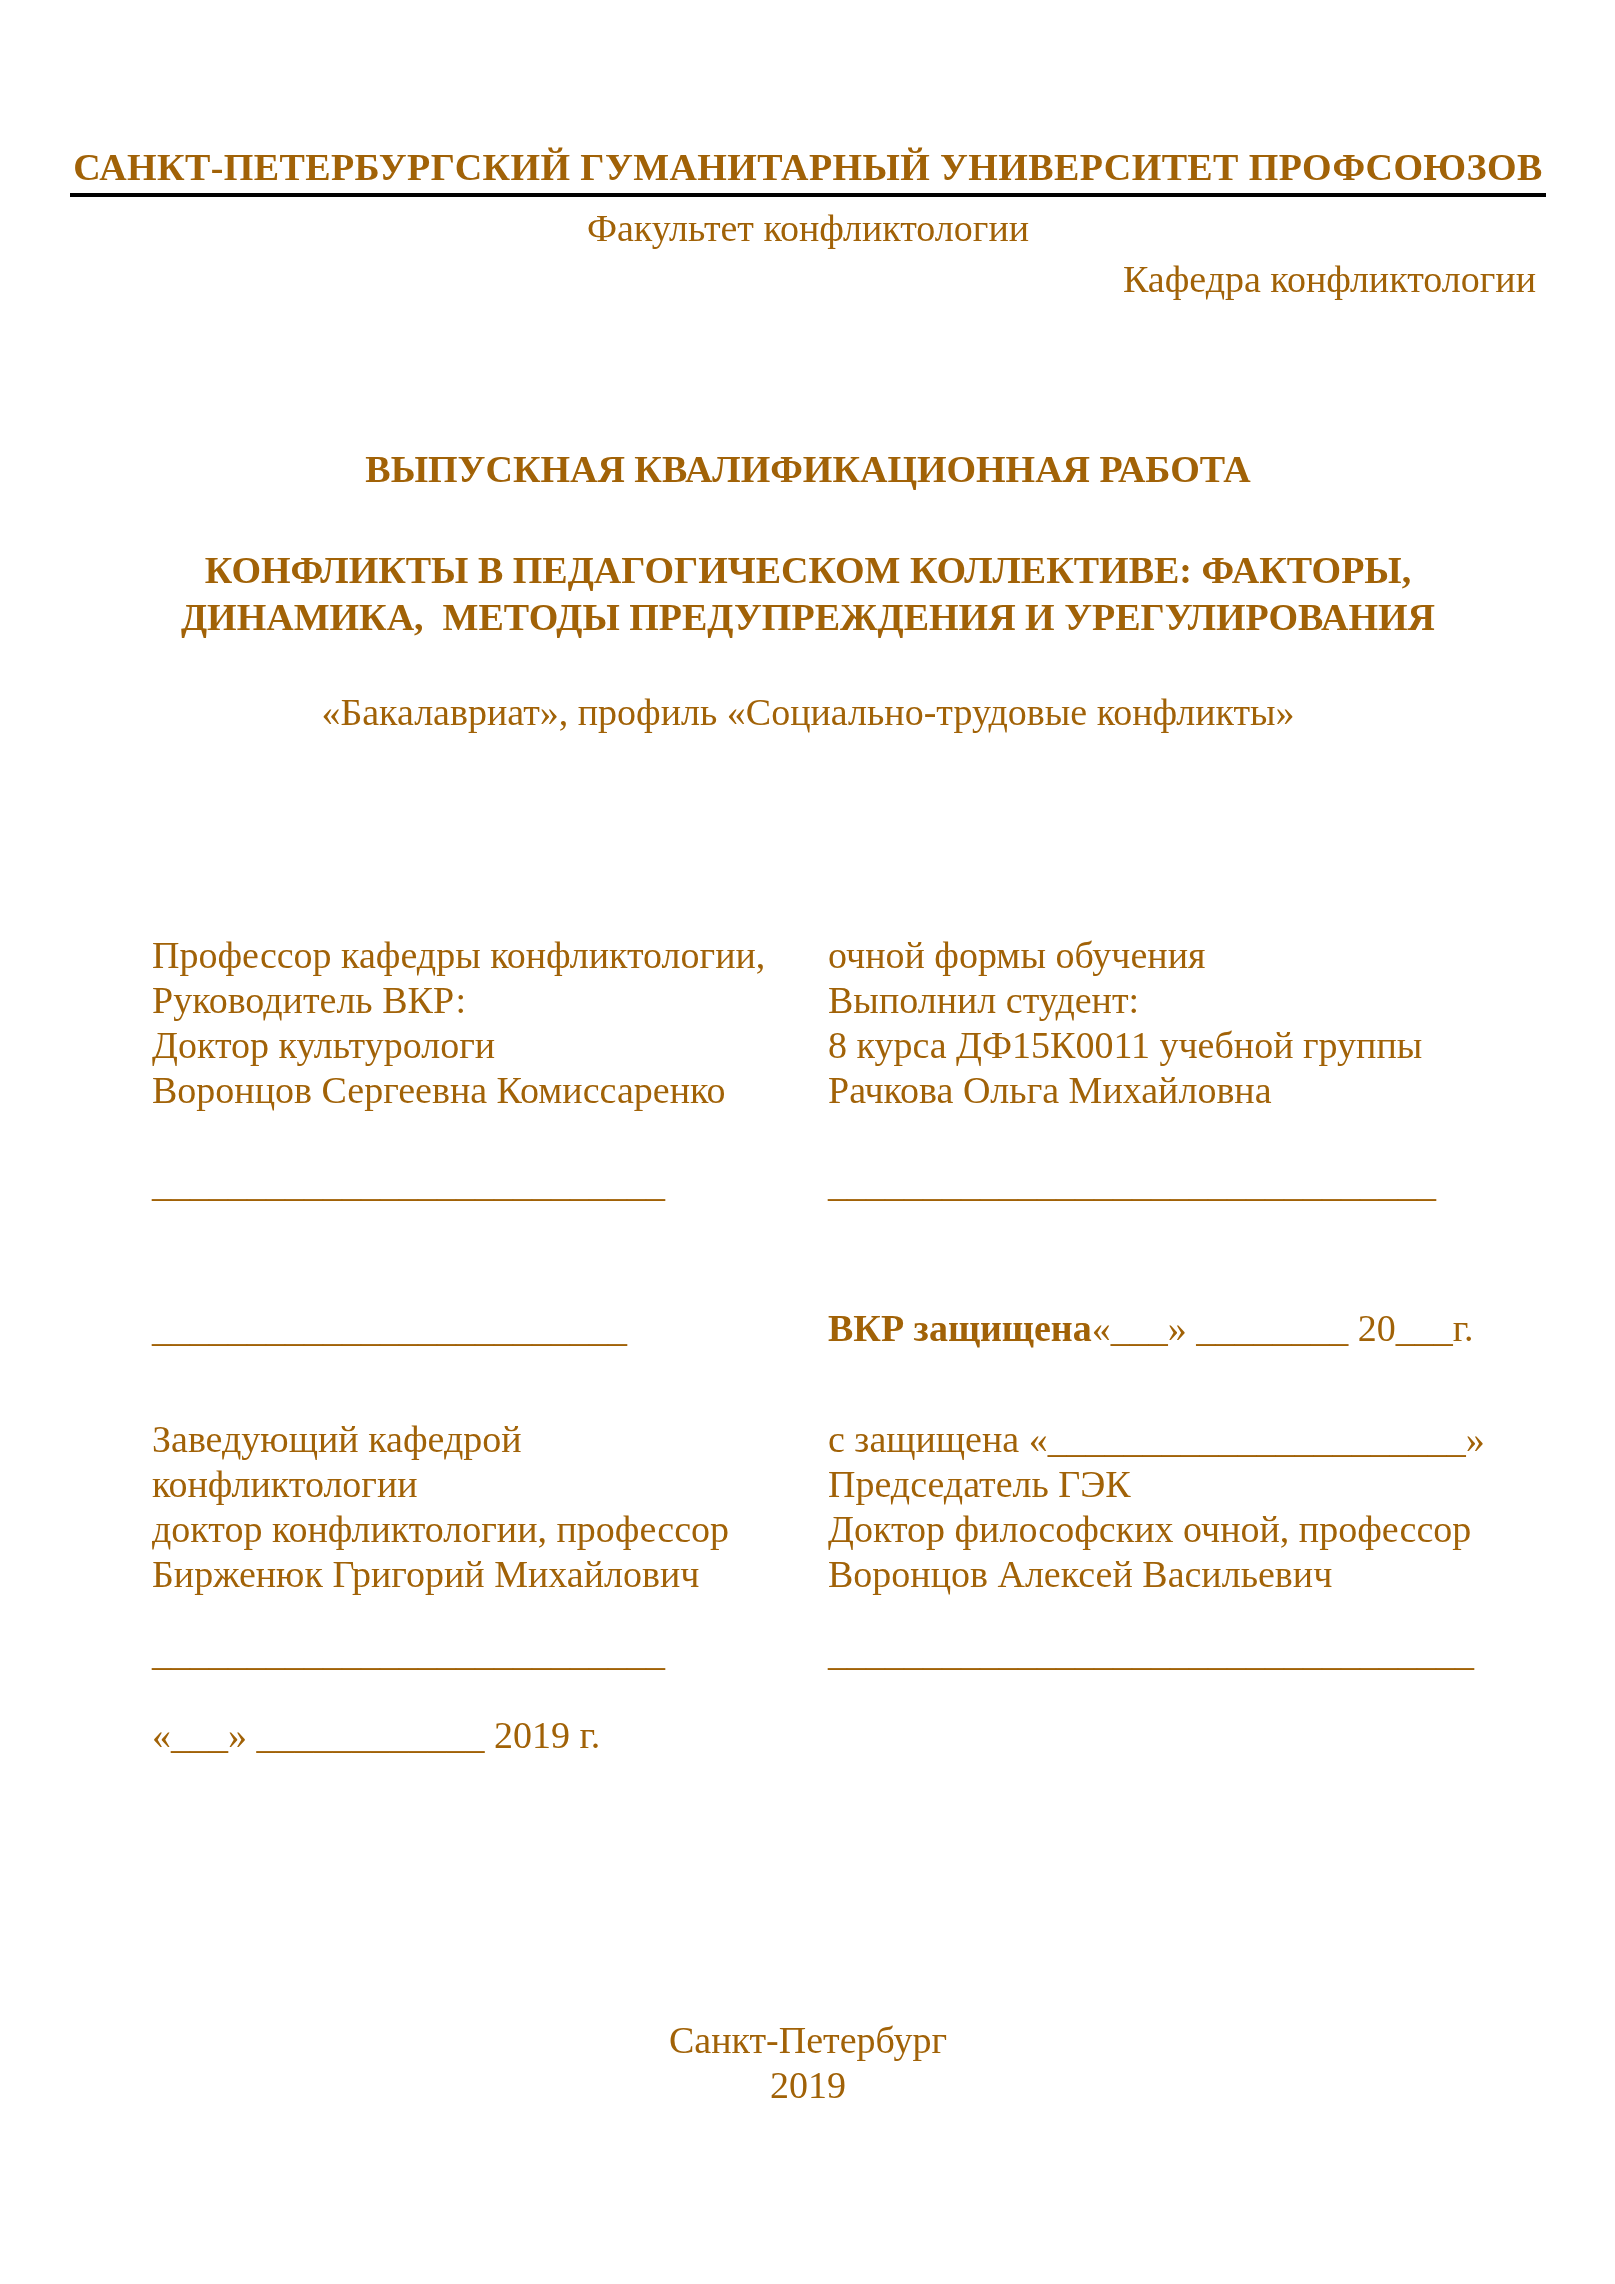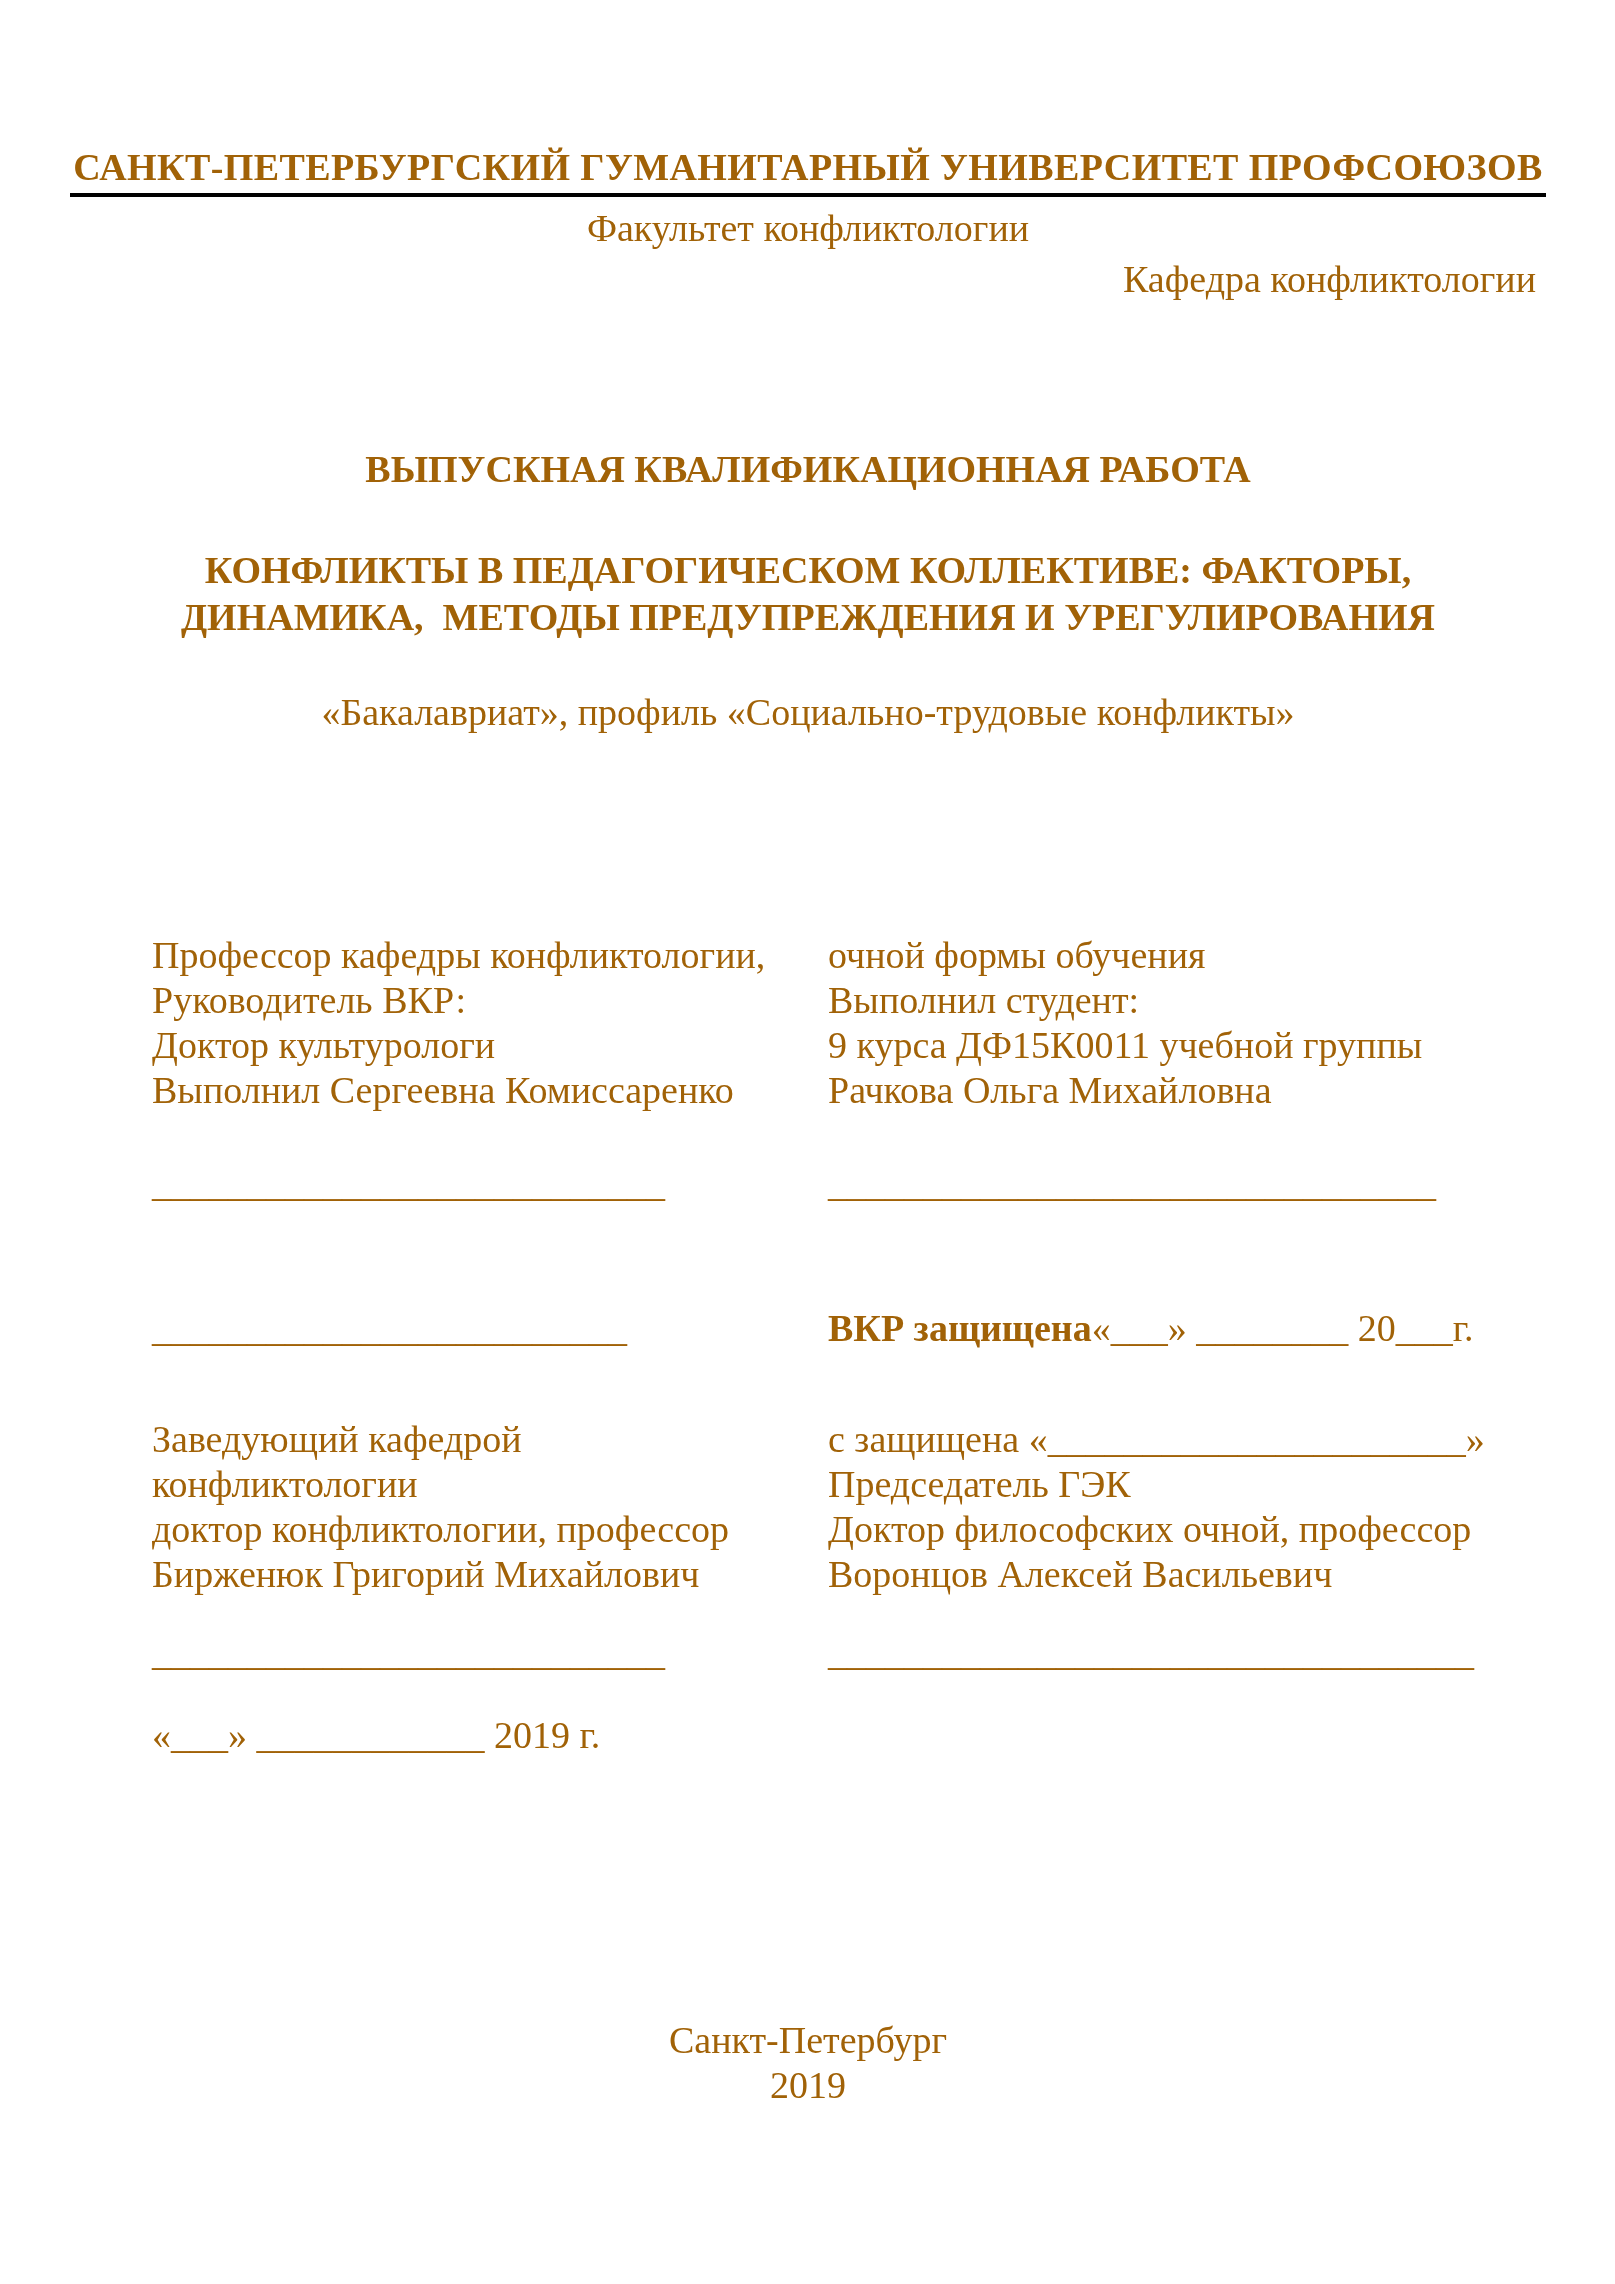--- a/index.html
+++ b/index.html
@@ -114,24 +114,24 @@
     <div class="row">
       <div class="cl">Профессор кафедры конфликтологии,</div>
       <div class="cr">очной формы обучения</div>
     </div>
     <div class="row">
       <div class="cl">Руководитель ВКР:</div>
       <div class="cr">Выполнил студент:</div>
     </div>
     <div class="row">
       <div class="cl">Доктор культурологи</div>
-      <div class="cr">9 курса ДФ15К0011 учебной группы</div>
+      <div class="cr">8 курса ДФ15К0011 учебной группы</div>
     </div>
     <div class="row">
-      <div class="cl">Выполнил Сергеевна Комиссаренко</div>
+      <div class="cl">Воронцов Сергеевна Комиссаренко</div>
       <div class="cr">Рачкова Ольга Михайловна</div>
     </div>
 
     <div class="row sig1">
       <div class="cl">___________________________</div>
       <div class="cr">________________________________</div>
     </div>
 
     <div class="row vkr">
       <div class="cl">_________________________</div>

